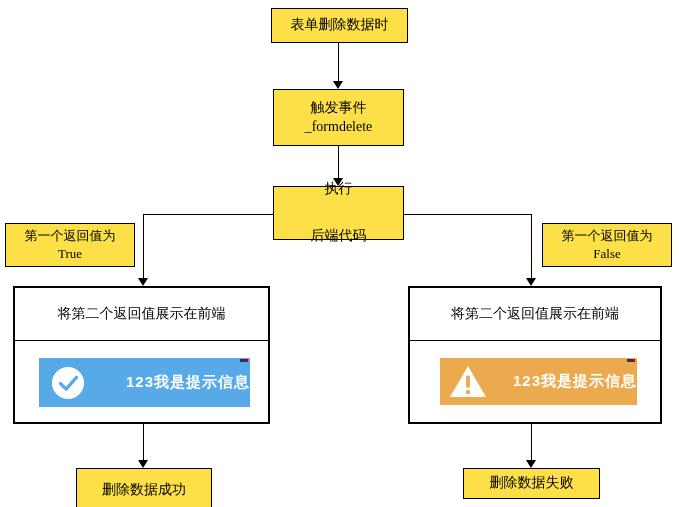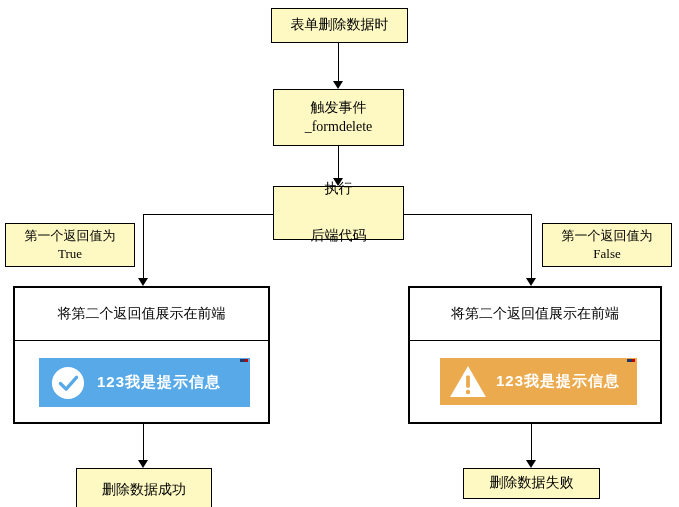--- a/index.html
+++ b/index.html
@@ -6,21 +6,21 @@
   body { background: #ffffff; font-family: "Liberation Serif", serif; }
   .canvas {
     position: relative;
     width: 679px; height: 507px;
     background: #ffffff;
     overflow: hidden;
   }
   .node {
     position: absolute;
     border: 1px solid #000;
-    background: #fef9c3;
+    background: #fde047;
     display: flex;
     flex-direction: column;
     align-items: center;
     justify-content: center;
     text-align: center;
     font-size: 14px;
     color: #000;
     line-height: 1.35;
   }
   .bigbox {
@@ -41,21 +41,21 @@
     position: absolute;
     display: flex;
     align-items: center;
     color: #ffffff;
     font-family: "Liberation Sans", sans-serif;
     font-weight: bold;
     font-size: 15px;
     letter-spacing: 1px;
   }
   .toast .t-icon { flex: 0 0 auto; display: flex; align-items: center; justify-content: center; }
-  .toast .t-text { flex: 1 1 auto; text-align: left; padding-right: 10px; }
+  .toast .t-text { flex: 1 1 auto; text-align: right; }
   .corner-mark {
     position: absolute;
     top: 1px; right: 2px;
     width: 8px; height: 3px;
     display: flex;
   }
   .corner-mark .cm-navy { width: 5px; height: 3px; background: #203864; }
   .corner-mark .cm-red  { width: 3px; height: 3px; background: #c00000; }
   .vline, .hline { position: absolute; background: #000; }
   .vline { width: 1px; }

